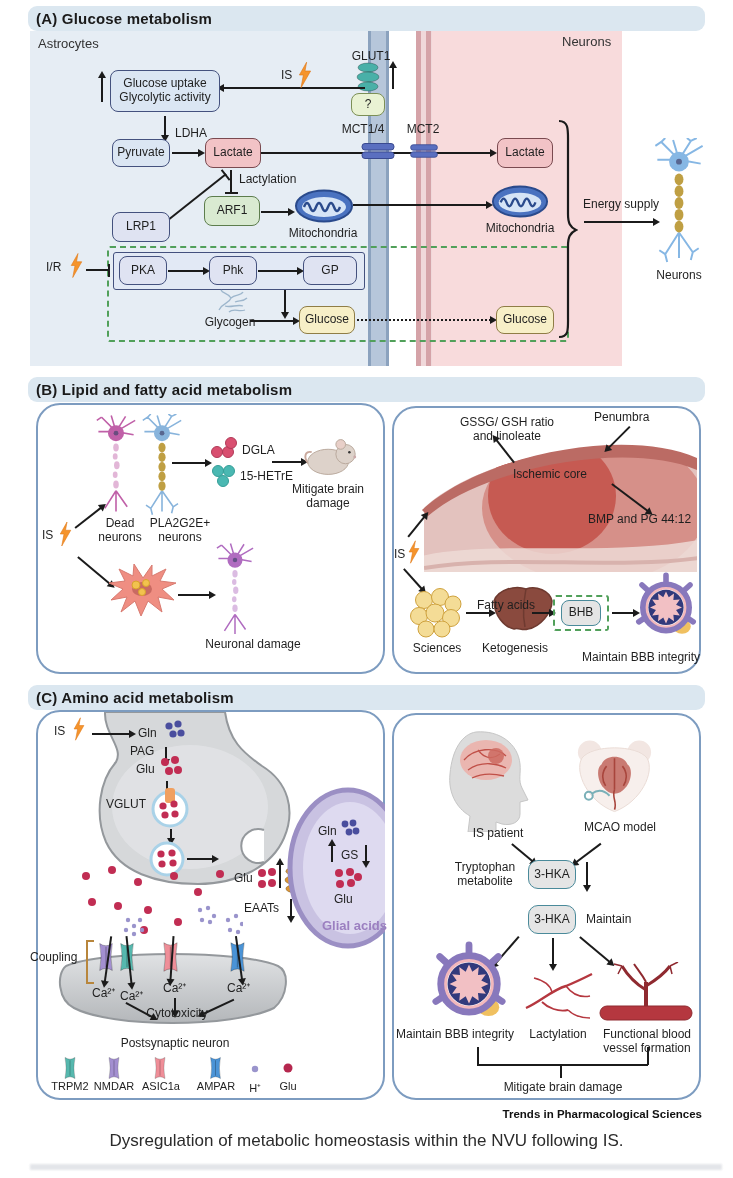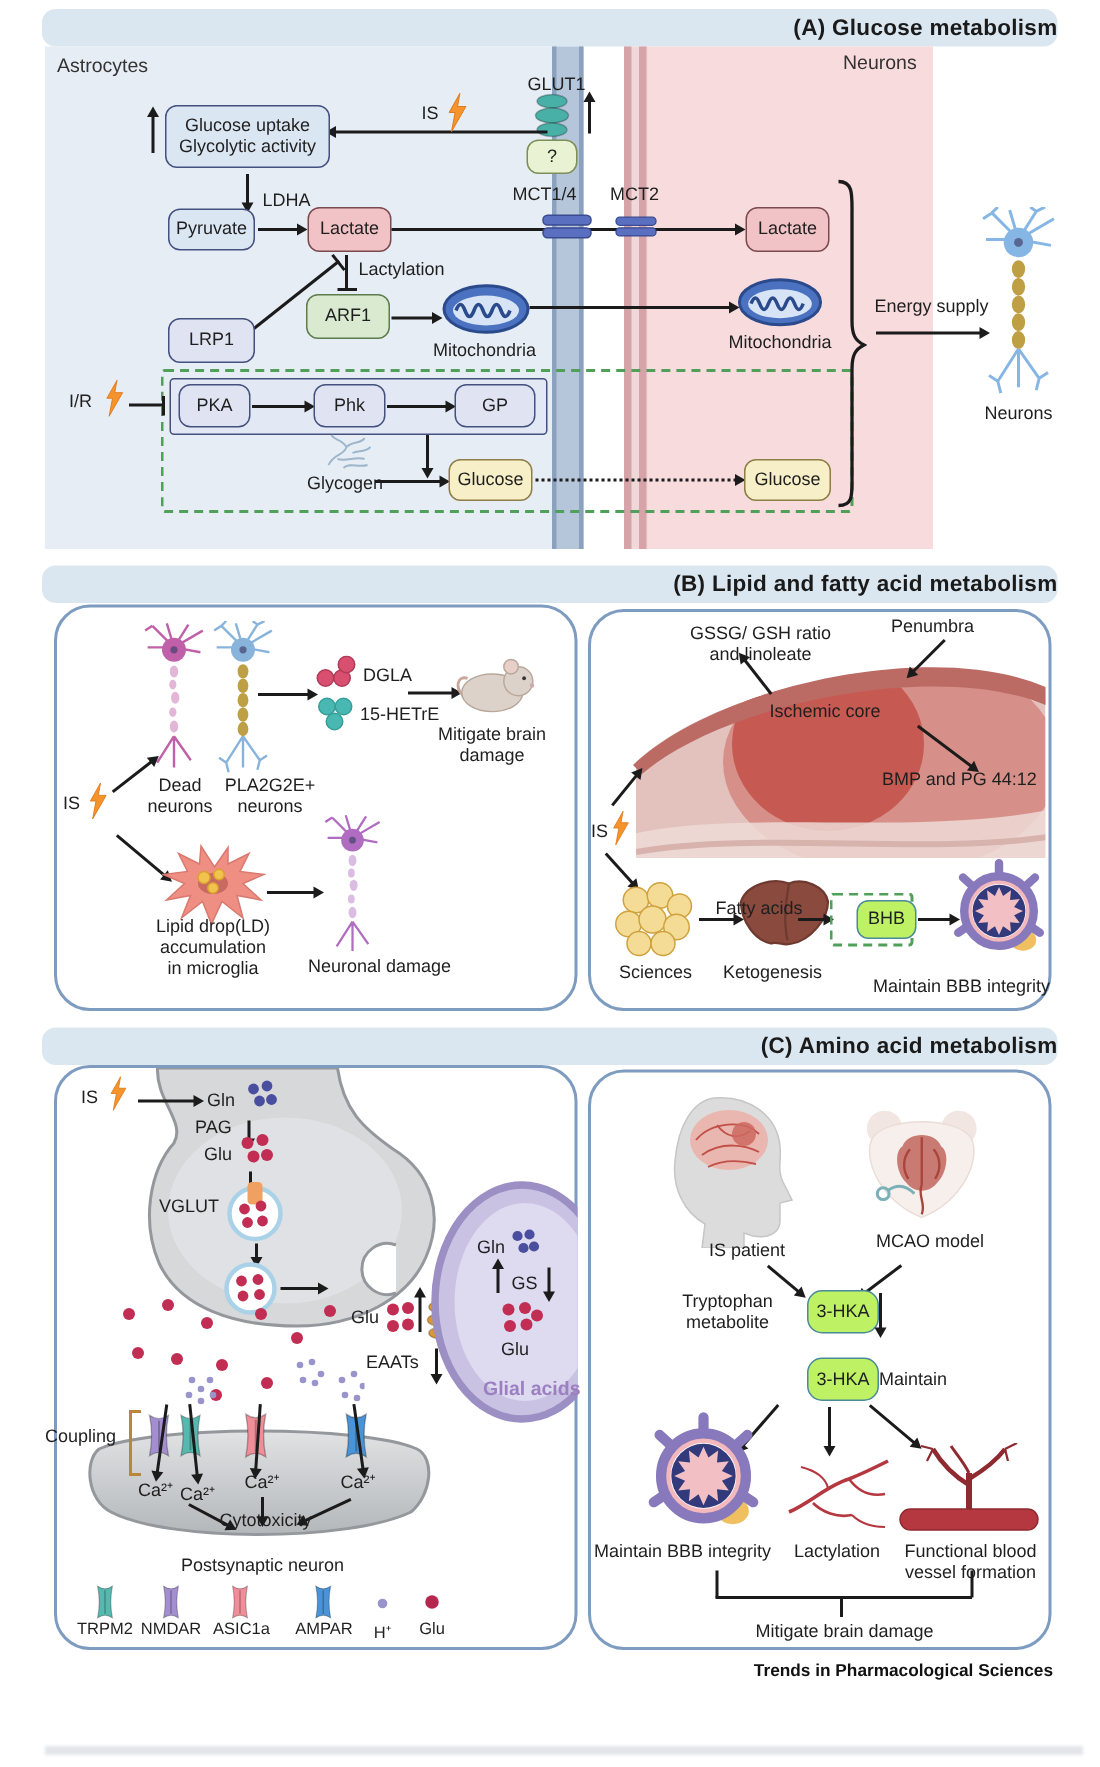--- a/index.html
+++ b/index.html
@@ -1,33 +1,33 @@
 <!DOCTYPE html>
 <html><head>
 <meta charset="utf-8">
 <style>
   html,body{margin:0;padding:0;background:#fff;font-family:"Liberation Sans",sans-serif;}
   #page{position:relative;width:733px;height:1178px;background:#fff;overflow:hidden;}
   .abs{position:absolute;}
   .hdr{position:absolute;left:28px;width:677px;height:25px;background:#dbe7f0;border-radius:9px;
-       display:flex;align-items:center;padding-left:26px;box-sizing:border-box;
-       font-weight:bold;font-size:15px;color:#1a1a1a;letter-spacing:.2px;justify-content:flex-end;}
+       display:flex;align-items:center;padding-left:8px;box-sizing:border-box;
+       font-weight:bold;font-size:15px;color:#1a1a1a;letter-spacing:.2px;}
   .panel{position:absolute;border:2px solid #7d9cc0;border-radius:24px;background:#fff;box-sizing:border-box;}
   .lbl{position:absolute;font-size:12px;color:#1f1f1f;line-height:1.18;white-space:pre-line;}
   .lbl.c{text-align:center;}
   .lbl.big{font-size:13px;color:#333;}
   .node{position:absolute;display:flex;align-items:center;justify-content:center;text-align:center;
         font-size:12px;color:#1f1f1f;border-radius:8px;border:1.5px solid #44517e;background:#dbe6f3;
         box-sizing:border-box;line-height:1.15;white-space:pre-line;}
   .node.pink{background:#f2c3c6;border-color:#7a4a50;}
   .node.green{background:#d9ead1;border-color:#5d7d4d;}
   .node.greenlite{background:#e9f2d3;border-color:#7c8f56;}
   .node.yellow{background:#f7efc7;border-color:#8f7d46;}
   .node.lav{background:#dfe3f2;border-color:#44517e;}
-  .node.cyan{background:#bef264;border-color:#4a8a9a;margin-left:10px;}
+  .node.cyan{background:#e5e5e5;border-color:#4a8a9a;}
   .ln{position:absolute;background:#1b1b1b;}
   .ln.h{height:1.6px;} .ln.v{width:1.6px;}
   .rot{transform-origin:left center;}
   .arr-r::after{content:"";position:absolute;right:-6px;top:50%;transform:translateY(-50%);
     border-left:7px solid #1b1b1b;border-top:4px solid transparent;border-bottom:4px solid transparent;}
   .arr-l::before{content:"";position:absolute;left:-6px;top:50%;transform:translateY(-50%);
     border-right:7px solid #1b1b1b;border-top:4px solid transparent;border-bottom:4px solid transparent;}
   .arr-d::after{content:"";position:absolute;bottom:-6px;left:50%;transform:translateX(-50%);
     border-top:7px solid #1b1b1b;border-left:4px solid transparent;border-right:4px solid transparent;}
   .arr-u::before{content:"";position:absolute;top:-6px;left:50%;transform:translateX(-50%);
@@ -327,23 +327,20 @@
   <div class="lbl" style="left:240px;top:469px">15-HETrE</div>
   <div class="ln h arr-r" style="left:272px;top:461px;width:30px"></div>
   <svg class="abs" style="left:303px;top:436px" width="58" height="42">
       <use href="#mouse"></use>
     </svg>
   <div class="lbl c" style="left:284px;top:482px;width:88px">Mitigate brain
 damage</div>
   <svg class="abs" style="left:108px;top:560px" width="70" height="58">
       <use href="#microglia"></use>
     </svg>
-  <div class="lbl c" style="left:86px;top:610px;width:112px">Lipid drop(LD)
-accumulation
-in microglia</div>
   <div class="ln h arr-r" style="left:178px;top:594px;width:32px"></div>
   <svg class="abs" style="left:210px;top:542px;color:#b06cc0" width="50" height="98" viewBox="0 0 60 130">
       <use href="#neuronB"></use>
     </svg>
   <div class="lbl c" style="left:196px;top:637px;width:114px">Neuronal damage</div>
 
   <svg class="abs" style="left:394px;top:408px" width="305" height="166" viewBox="0 0 305 166">
     <defs>
         <clipPath id="tclip">
           <path d="M30,100 C85,48 230,20 303,52 L303,164 L30,164 Z"></path>
@@ -624,14 +621,15 @@
   <div class="lbl c" style="left:516px;top:1027px;width:84px">Lactylation</div>
   <div class="lbl c" style="left:596px;top:1027px;width:102px">Functional blood
 vessel formation</div>
   <div class="ln v" style="left:477px;top:1047px;height:18px"></div>
   <div class="ln h" style="left:477px;top:1064px;width:171px"></div>
   <div class="ln v" style="left:647px;top:1047px;height:18px"></div>
   <div class="ln v" style="left:560px;top:1064px;height:14px"></div>
   <div class="lbl c" style="left:498px;top:1080px;width:130px">Mitigate brain damage</div>
 
   <div class="journal" style="left:400px;top:1108px;width:302px">Trends in Pharmacological Sciences</div>
+  <div class="caption" style="left:8px;top:1131px;width:717px">Dysregulation of metabolic homeostasis within the NVU following IS.</div>
   <div class="abs" style="left:30px;top:1164px;width:692px;height:6px;background:#dfe1e6;opacity:.85;filter:blur(1px)"></div>
 </div>
 
 </body></html>

